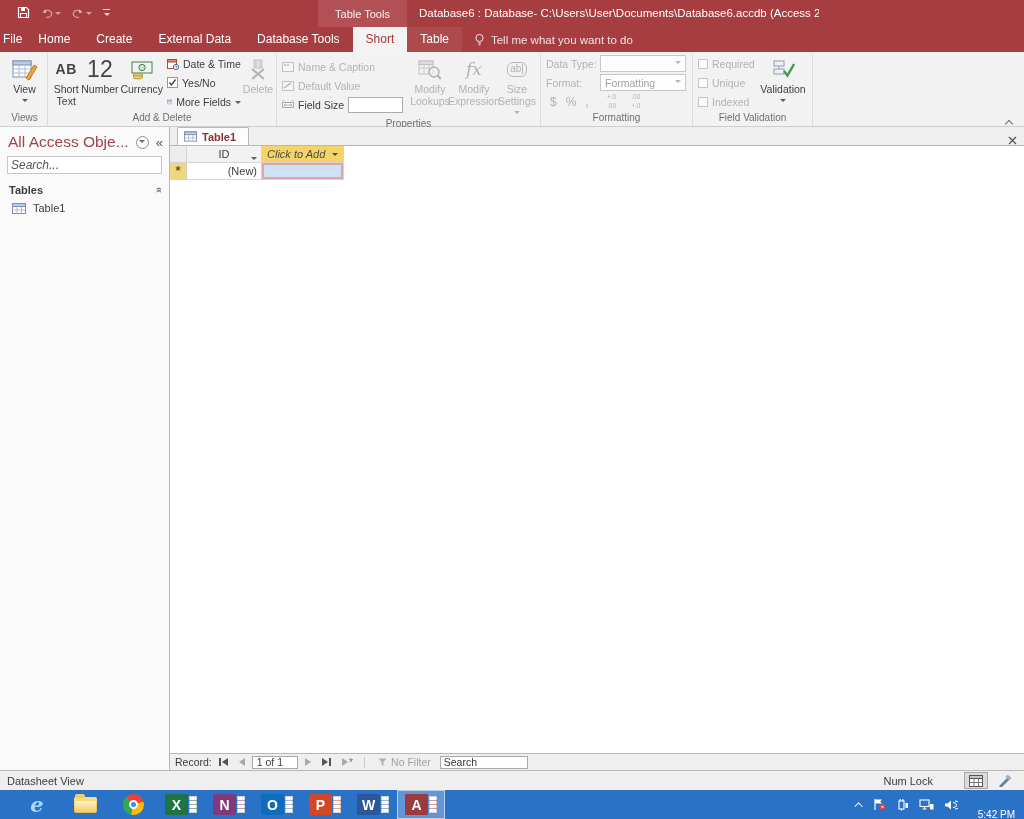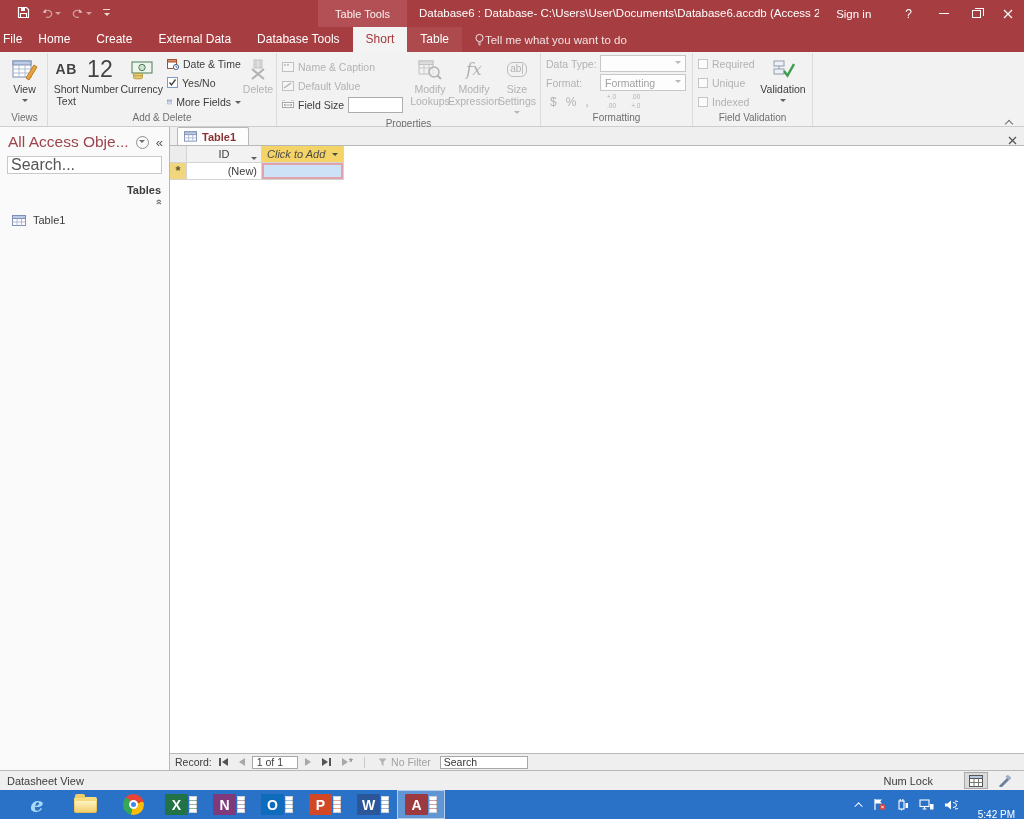--- a/index.html
+++ b/index.html
@@ -27,21 +27,21 @@
                        border:1px solid #fff; border-bottom:none; border-left:none; }
   .caret-sm { width:0; height:0; border:3px solid transparent; border-top:3.5px solid rgba(255,255,255,.8); margin-top:3px; }
 
   
   .tabsrow { position:absolute; top:27px; left:0; right:0; height:25px;
              background:var(--brand_red,#a63d40); display:flex; align-items:stretch; }
   .rtab { padding:0 13px; line-height:25px; font-size:12px; color:#fff; white-space:nowrap; }
   .rtab.first { padding:0 3px; }
   .rtab.active { background:#f4f3f4; color:var(--active_tab_text,#a4373a); }
   .rtab.ctx { background:rgba(255,255,255,.07); }
-  .tellme { display:flex; align-items:center; gap:0; margin-left:12px;
+  .tellme { display:flex; align-items:center; gap:6px; margin-left:12px;
             color:rgba(255,255,255,.85); font-size:11.5px; }
 
   
   .ribbon { position:absolute; top:52px; left:0; right:0; height:75px;
             background:var(--ribbon_bg,#f3f2f3); border-bottom:1px solid #cfcecf;
             display:flex; padding:1px 0 0 2px; }
   .grp { display:flex; flex-direction:column; border-right:1px solid #dcdbdc; padding:1px 3px 0; }
   .grp-body { flex:1; display:flex; align-items:stretch; }
   .grp-label { height:15px; text-align:center; font-size:10px; color:#6f6e6e; line-height:13px; }
   .bb { display:flex; flex-direction:column; align-items:center; padding:2px 2px 0;
@@ -73,23 +73,23 @@
   .navpane { width:170px; flex:0 0 170px; background:#fbfafa; border-right:1px solid #b9b8b9;
              display:flex; flex-direction:column; font-size:11px; }
   .nav-head { display:flex; align-items:center; padding:6px 6px 5px 8px; }
   .nav-title { flex:1; font-size:15.5px; color:var(--nav_header_text,#9c454b); white-space:nowrap; overflow:hidden; }
   .circ { width:13px; height:13px; border:1px solid #8f8f8f; border-radius:50%; display:flex;
           align-items:center; justify-content:center; margin:0 7px 0 2px; }
   .circ .ca { margin-top:2px; border-top-color:#6e6e6e; }
   .shutter { font-size:13px; color:#555; }
   .nav-search { margin:0 7px 7px; height:18px; border:1px solid #c9c8c9; background:#fff;
                 display:flex; align-items:center; padding:0 3px; }
-  .nav-search input { flex:1; border:none; outline:none; font-size:16px; color:#555; background:transparent; }
+  .nav-search input { flex:1; border:none; outline:none; font-size:12px; font-style:italic; color:#555; background:transparent; }
   .nav-search input::placeholder { color:#555; opacity:1; }
-  .nav-group { display:flex; align-items:flex-end; padding:3px 8px 3px 9px; font-weight:bold; color:#3c3c3c;flex-direction:column; }
+  .nav-group { display:flex; align-items:flex-start; padding:3px 8px 3px 9px; font-weight:bold; color:#3c3c3c; }
   .nav-group .sp { flex:1; }
   .updbl { display:inline-block; transform:rotate(-90deg); color:#777; font-size:11px; }
   .nav-item { display:flex; align-items:center; gap:7px; padding:3px 4px 3px 12px; color:#3c3c3c; }
 
   .main { flex:1; display:flex; flex-direction:column; background:#fff; position:relative; }
   .tabstrip { height:19px; background:#f0eff0; border-bottom:1px solid #b9b8b9;
               display:flex; align-items:flex-end; padding-left:7px; position:relative; }
   .doctab { height:18px; background:#fdfdfd; border:1px solid #b9b8b9; border-bottom:none;
             border-radius:2px 2px 0 0; display:flex; align-items:center; gap:5px;
             padding:0 12px 0 6px; font-size:11px; font-weight:bold; color:#8a3134; }
@@ -187,35 +187,20 @@
         </svg>
       <span class="caret-sm" style="border-top-color:rgba(255,255,255,.5)"></span>
     </span>
     <span class="qbtn" style="flex-direction:column">
       <span style="width:7px;height:1px;background:rgba(255,255,255,.8)"></span>
       <span class="caret-sm" style="margin-top:1px"></span>
     </span>
   </div>
   <div class="ctx-band">Table Tools</div>
   <div class="win-title">Database6 : Database- C:\Users\User\Documents\Database6.accdb (Access 2007 - 2016 file for...</div>
-  <div class="tb-right">
-    <span class="signin">Sign in</span>
-    <span class="helpq">?</span>
-    <span class="winbtn">
-        <span class="min-glyph"></span>
-      </span>
-    <span class="winbtn">
-        <span class="max-glyph"></span>
-      </span>
-    <span class="winbtn">
-      <svg width="10" height="10" viewBox="0 0 10 10">
-          <path d="M1 1 L9 9 M9 1 L1 9" stroke="#fff" stroke-width="1.2"></path>
-        </svg>
-    </span>
-  </div>
 </div>
 
 <div class="tabsrow">
   <span class="rtab first">File</span>
   <span class="rtab">Home</span>
   <span class="rtab">Create</span>
   <span class="rtab">External Data</span>
   <span class="rtab">Database Tools</span>
   <span class="rtab active">Short</span>
   <span class="rtab ctx">Table</span>

